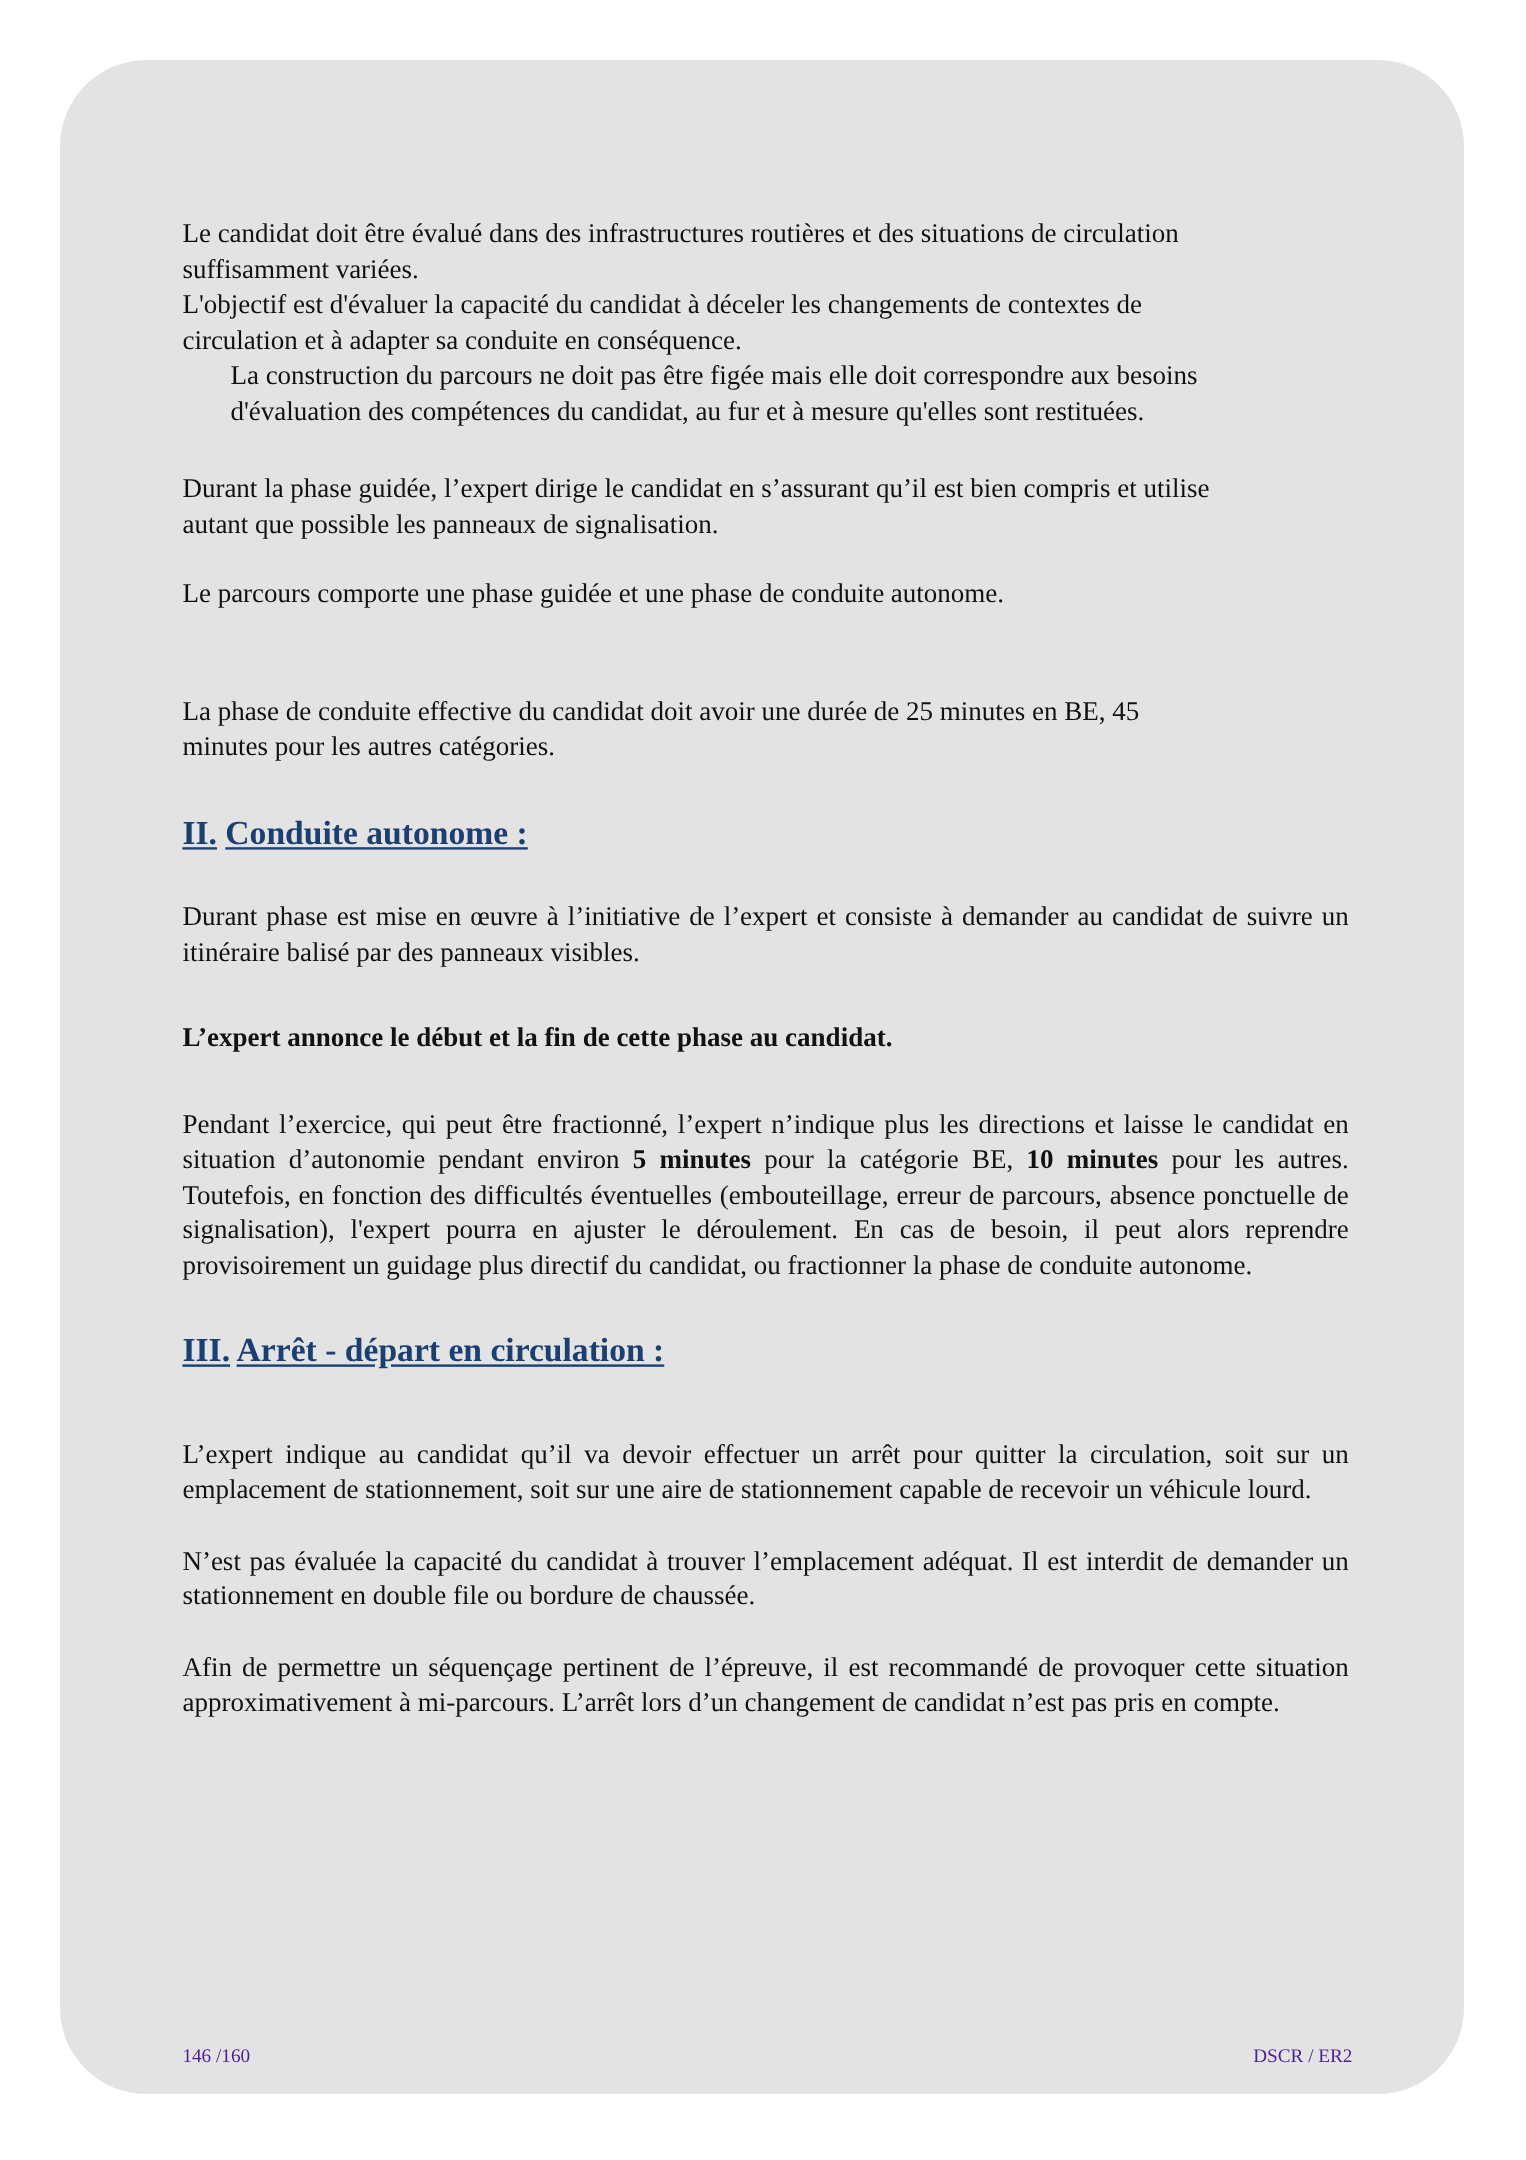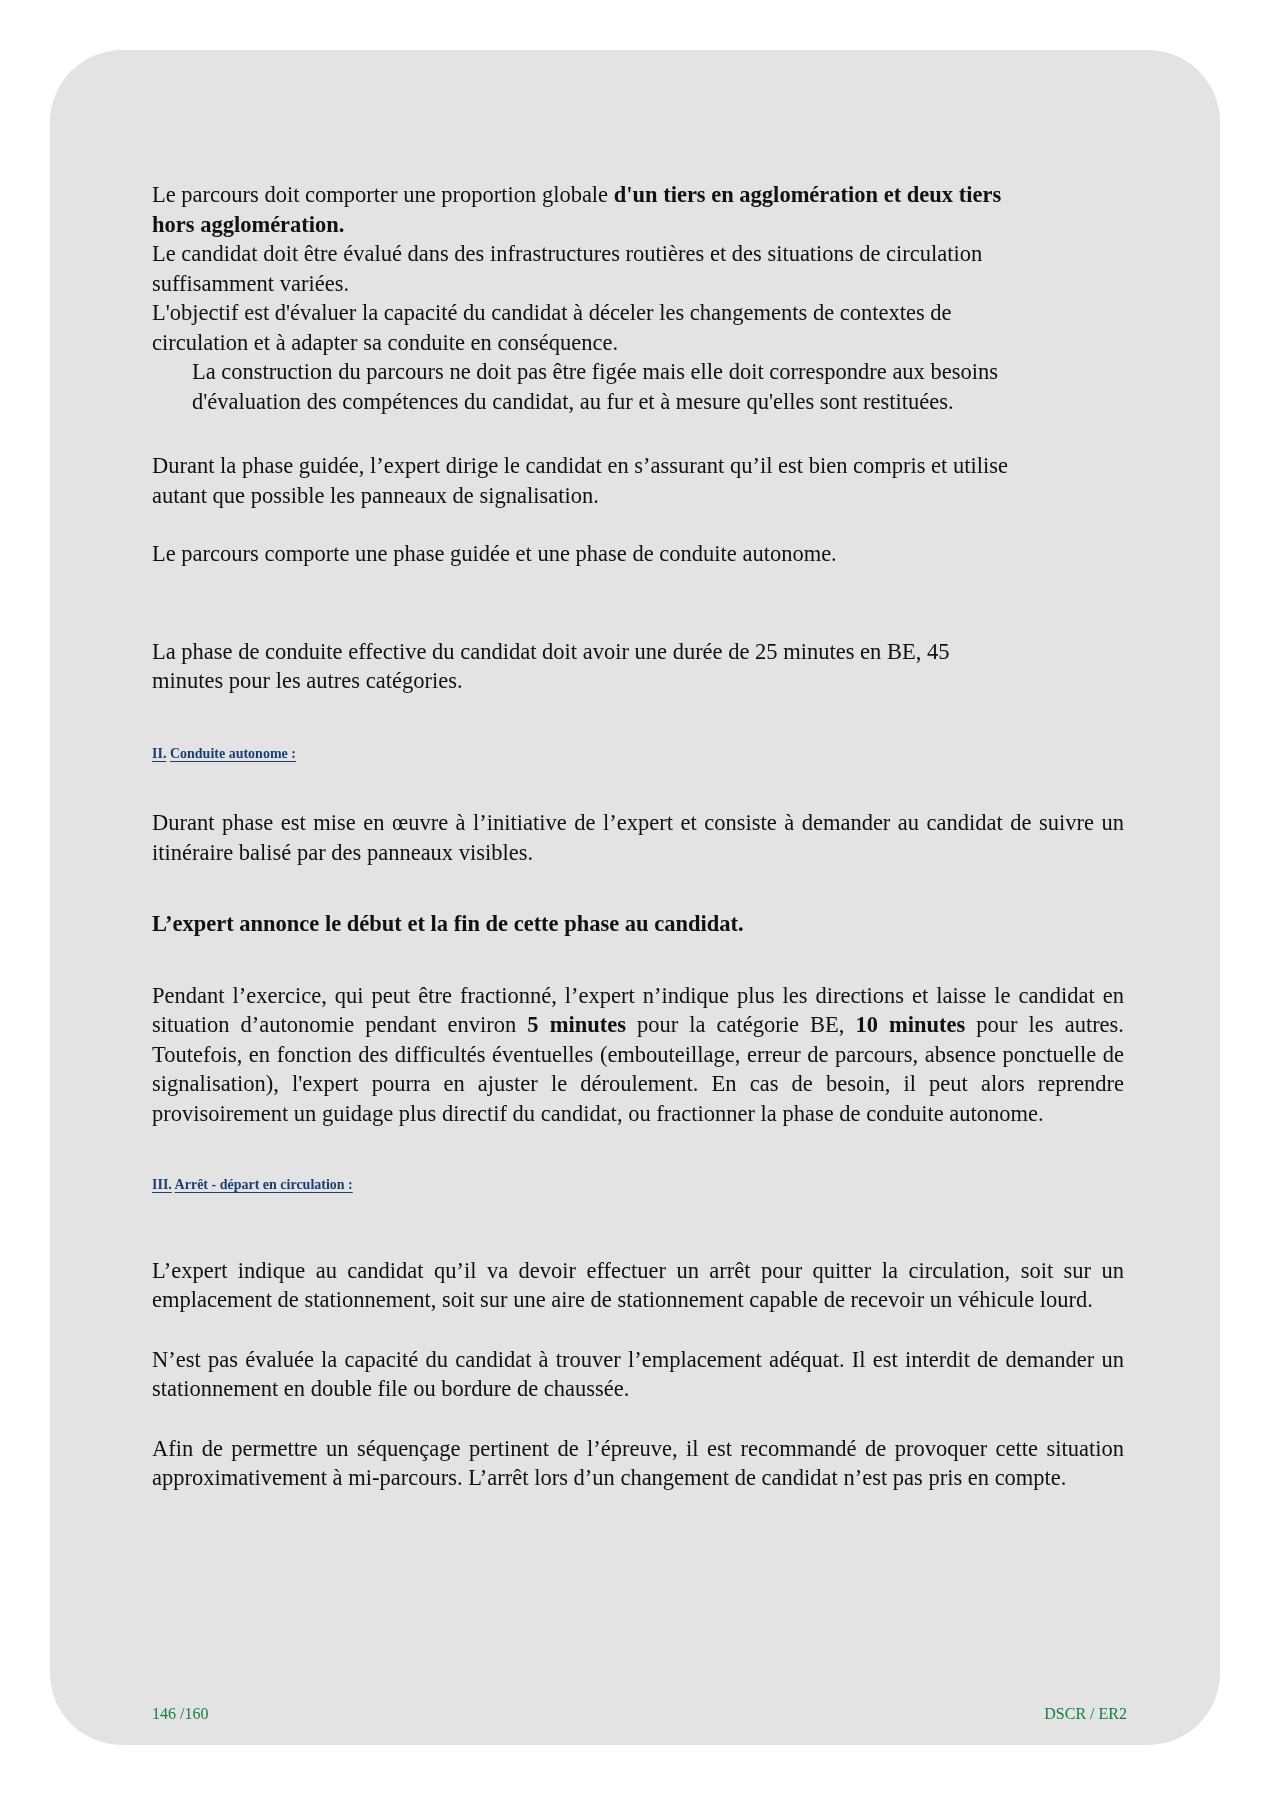--- a/index.html
+++ b/index.html
@@ -9,40 +9,37 @@
     background: #e3e3e3; border-radius: 72px;
   }
   .content {
     position: absolute; left: 152px; top: 180px; width: 972px;
     font-family: "Liberation Serif", "DejaVu Serif", serif;
     font-size: 22.5px; line-height: 29.5px; color: #111;
   }
   .p { margin: 0; }
   .justify { text-align: justify; }
   .heading {
-    margin: 0; font-weight: bold; color: #1c3f72; font-size: 14px;
+    margin: 0; font-weight: bold; color: #1c3f72; font-size: 28px;
   }
   .heading span { text-decoration: underline; text-underline-offset: 3px; }
   b { font-weight: bold; }
   .footer {
     position: absolute; top: 1705px; font-family: "Liberation Serif", serif;
-    font-size: 16px; color: #15803d;
+    font-size: 16px; color: #4c1d95;
   }
   .footer.left { left: 152px; }
   .footer.right { right: 145px; }
 </style>
 </head>
 <body>
 
 <div class="panel"></div>
 
 <div class="content">
-  <p class="p" style="width:860px;">
-    <span>Le parcours doit comporter une proportion globale </span><b>d'un tiers en agglomération et deux tiers hors agglomération.</b>
-  </p>
   <p class="p" style="width:860px;">Le candidat doit être évalué dans des infrastructures routières et des situations de circulation suffisamment variées.</p>
   <p class="p" style="width:860px;">L'objectif est d'évaluer la capacité du candidat à déceler les changements de contextes de circulation et à adapter sa conduite en conséquence.</p>
   <p class="p" style="width:860px;margin-left:40px;">La construction du parcours ne doit pas être figée mais elle doit correspondre aux besoins d'évaluation des compétences du candidat, au fur et à mesure qu'elles sont restituées.</p>
 
   <p class="p" style="margin-top:35px;width:860px;">Durant la phase guidée, l’expert dirige le candidat en s’assurant qu’il est bien compris et utilise autant que possible les panneaux de signalisation.</p>
 
   <p class="p" style="margin-top:29px;">Le parcours comporte une phase guidée et une phase de conduite autonome.</p>
 
   <p class="p" style="margin-top:68px;width:860px;">La phase de conduite effective du candidat doit avoir une durée de 25 minutes en BE, 45 minutes pour les autres catégories.</p>
 

